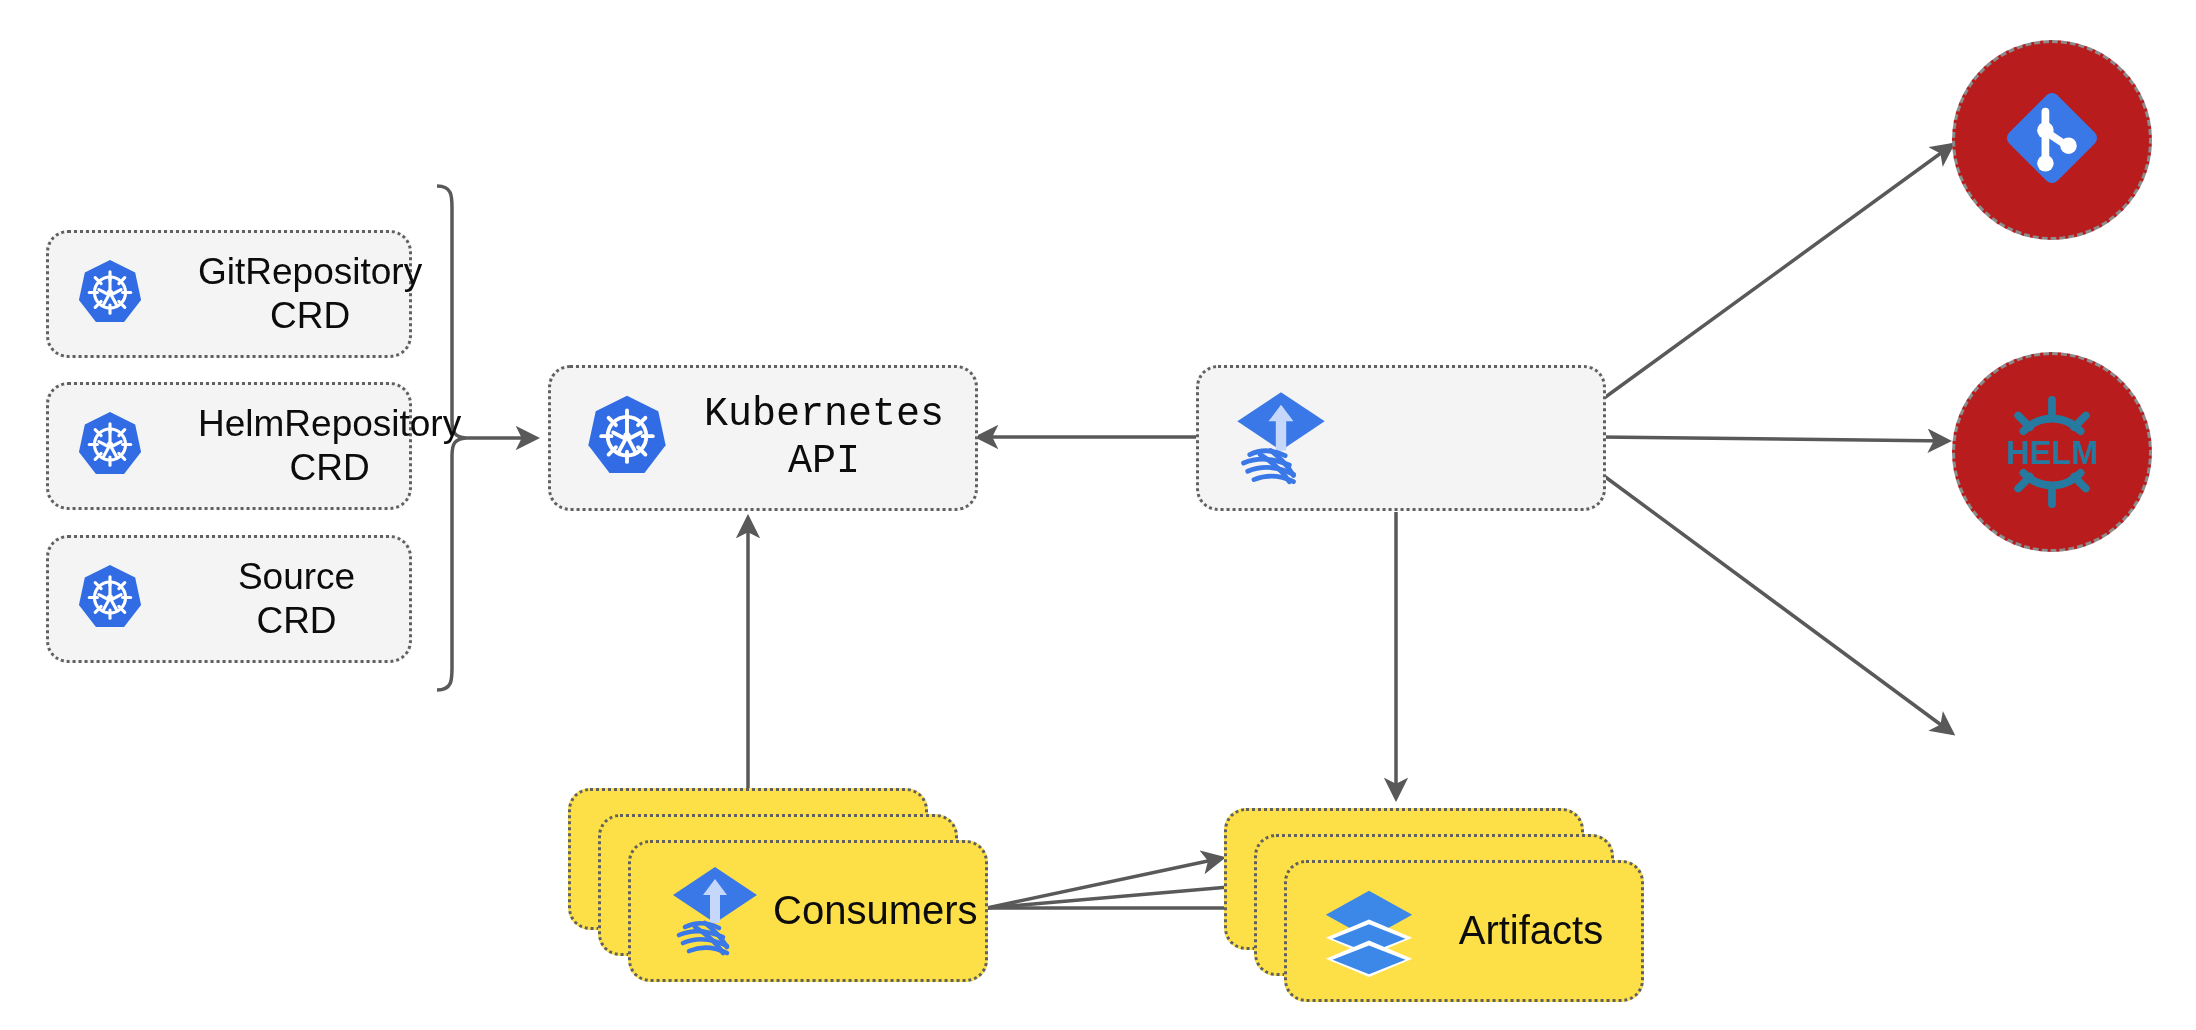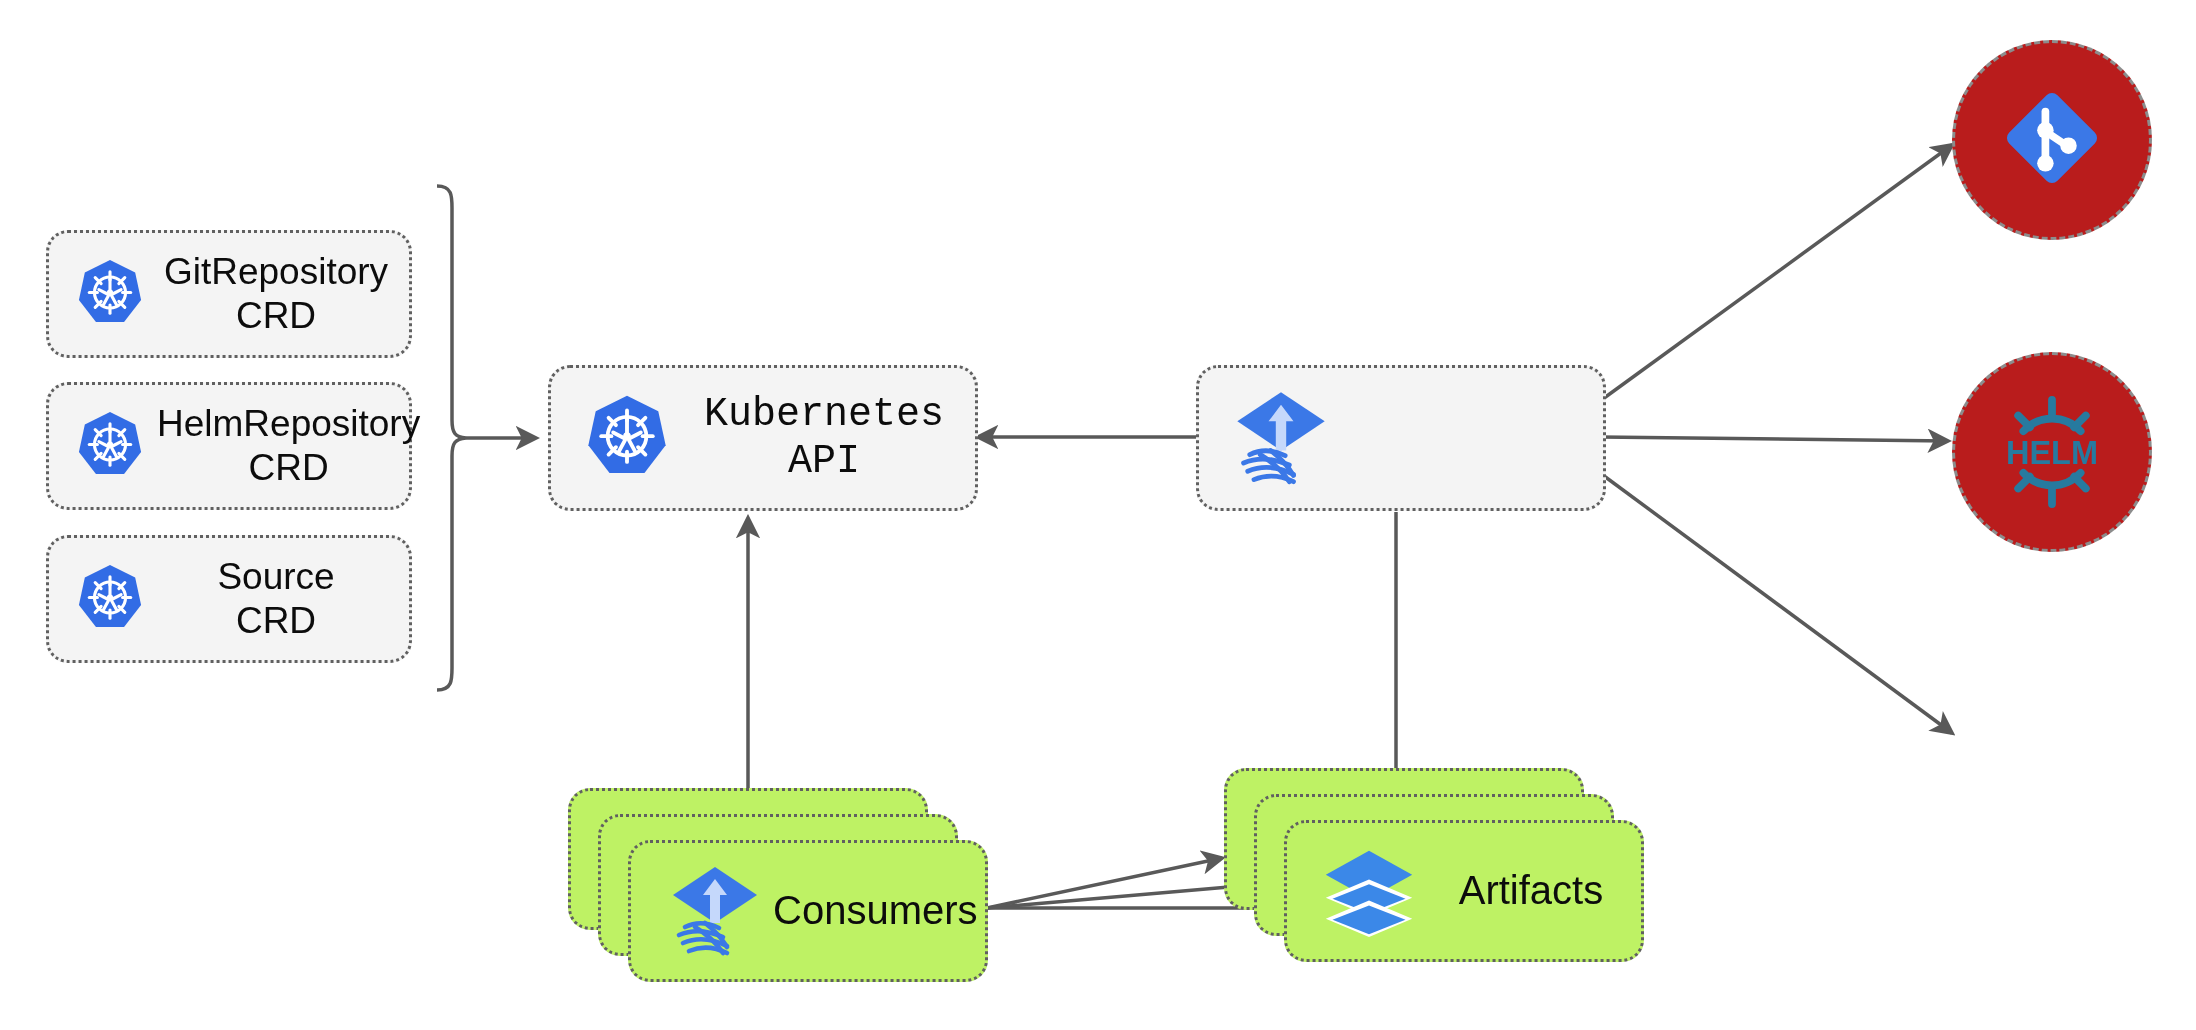--- a/index.html
+++ b/index.html
@@ -49,20 +49,21 @@
   .node-icon {
     flex: 0 0 auto;
     display: block;
   }
   
   .crd {
     left: 46px;
     width: 366px;
     height: 128px;
     padding-left: 24px;
+    gap: 41px;
   }
   .crd .node-label { font-size: 37px; }
   .crd-icon { width: 74px; height: 74px; margin-right: 10px; }
   
   .mainbox {
     height: 146px;
     padding-left: 30px;
     font-family: Liberation Mono, monospace;
   }
   .mainbox .node-label { font-size: 40px; }
@@ -79,21 +80,21 @@
     align-items: center;
     justify-content: center;
   }
   
   .stack {
     position: absolute;
   }
   .stack .layer {
     position: absolute;
     box-sizing: border-box;
-    background: #bef264;
+    background: #fde047;
     border: 3px dotted #606060;
     border-radius: 22px;
   }
   .stack .front {
     display: flex;
     align-items: center;
     justify-content: flex-start;
     padding-left: 34px;
   }
   .stack .front .node-label { font-size: 40px; }
@@ -278,21 +279,21 @@
             <path d="M 24 90 C 36 85 50 86 62 92"></path>
             <path d="M 40 62 C 48 68 56 76 62 86"></path>
             <path d="M 30 66 C 40 72 50 80 58 92"></path>
           </g>
         </svg>
       </span>
       <span class="node-label">Consumers</span>
     </div>
   </div>
 
-  <div class="stack" style="left:1224px; top:768px; width:420px; height:190px;">
+  <div class="stack" style="left:1224px; top:808px; width:420px; height:190px;">
     <div class="layer" style="left:0; top:0; width:360px; height:142px;"></div>
     <div class="layer" style="left:30px; top:26px; width:360px; height:142px;"></div>
     <div class="layer front" style="left:60px; top:52px; width:360px; height:142px;">
       <span class="node-icon" style="width:96px;height:96px;margin-right:18px;">
         <svg viewBox="0 0 100 100" width="96" height="96" xmlns="http://www.w3.org/2000/svg">
           <polygon points="50,8 95,33 50,58 5,33" fill="#3b88e8"></polygon>
           <polygon points="50,38 95,57 50,76 5,57" fill="#ffffff"></polygon>
           <polygon points="50,43 88,58 50,73 12,58" fill="#3b88e8"></polygon>
           <polygon points="50,60 95,79 50,98 5,79" fill="#ffffff"></polygon>
           <polygon points="50,65 88,80 50,95 12,80" fill="#3b88e8"></polygon>

